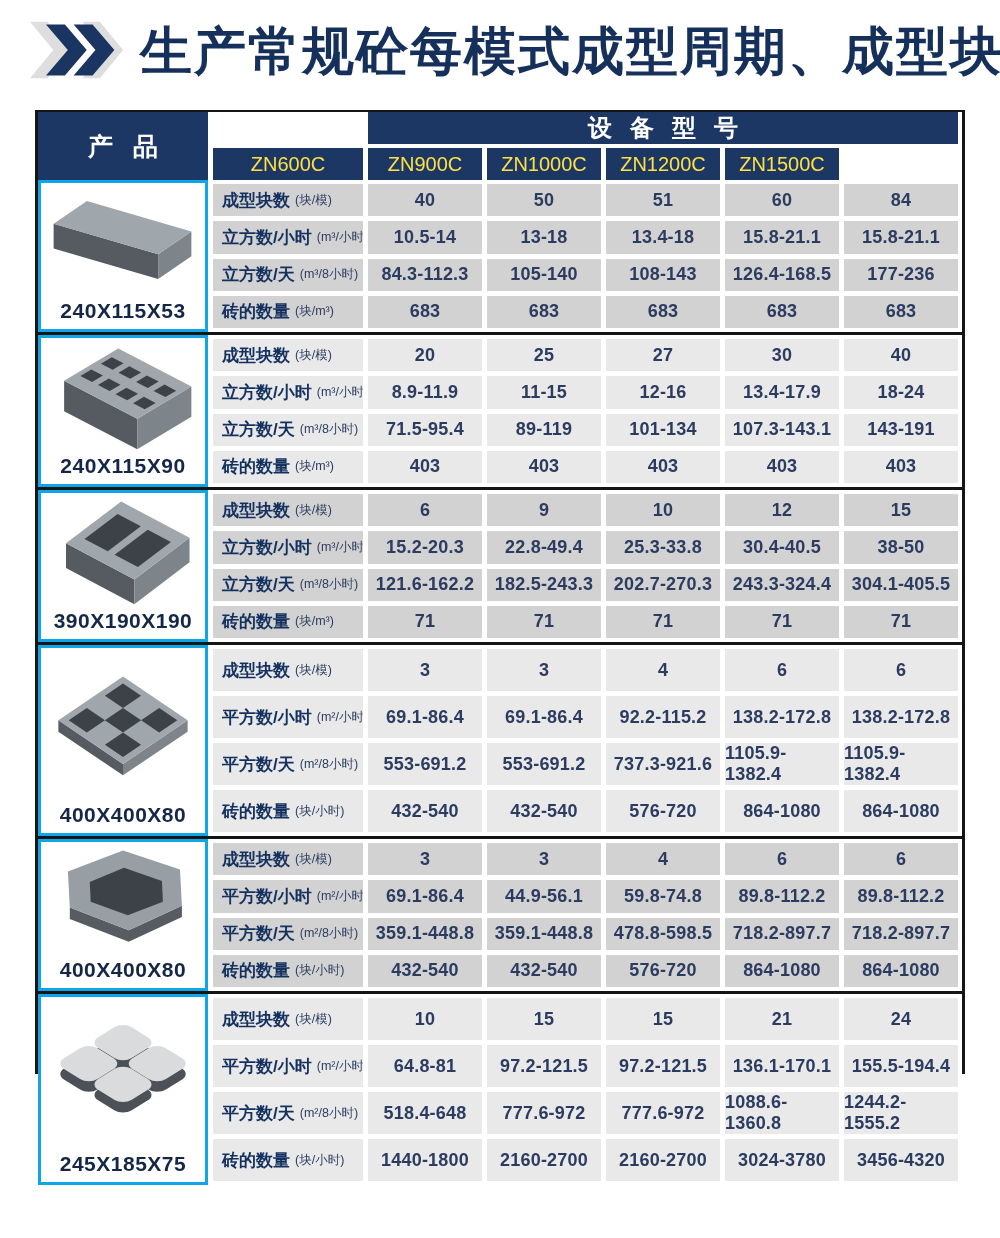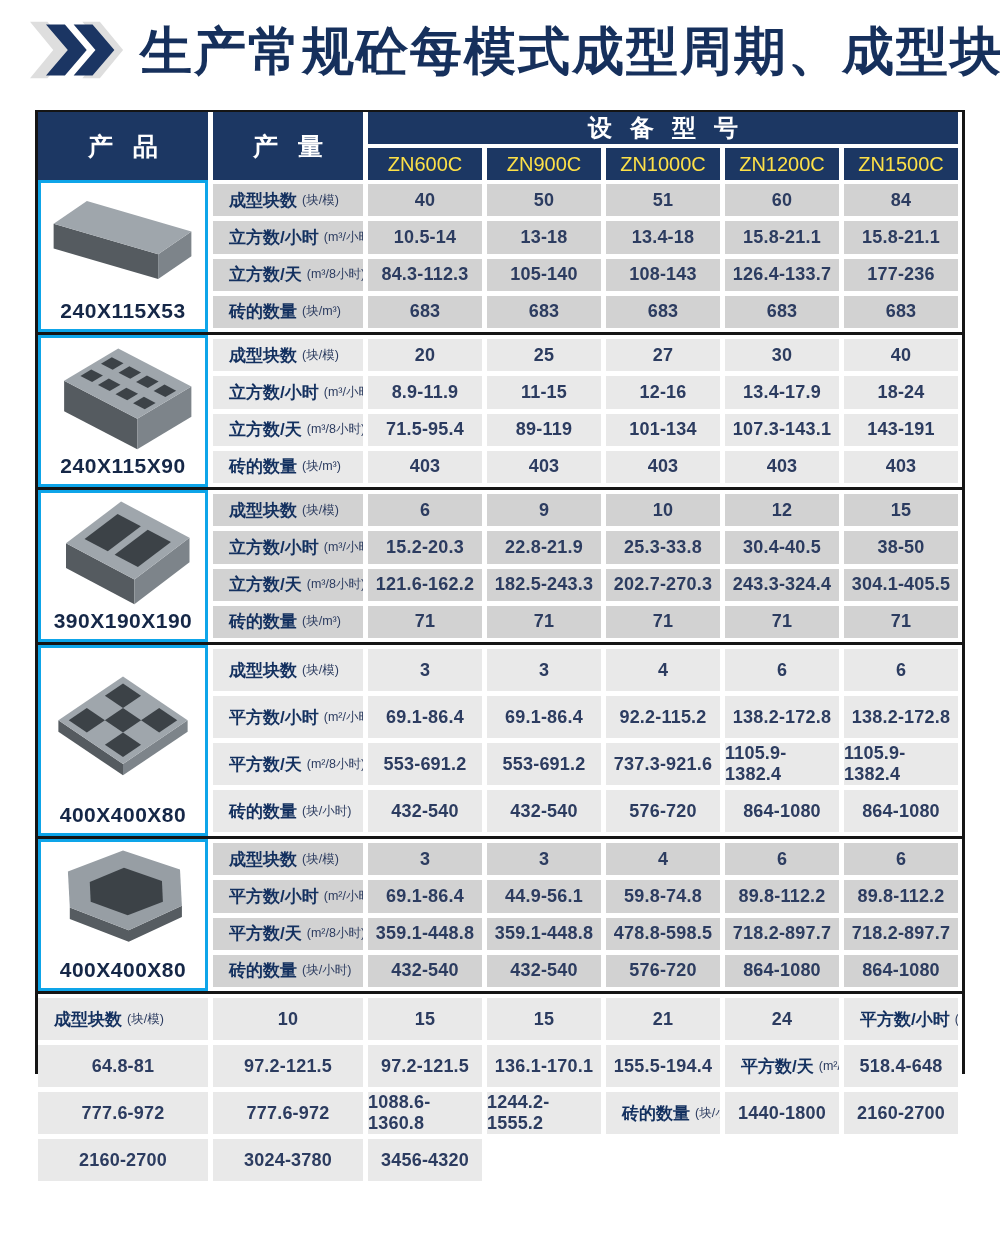--- a/index.html
+++ b/index.html
@@ -34,21 +34,21 @@
   .block + .block{border-top:3px solid #151515;}
 
   .product-cell{grid-column:1;grid-row:1/5;margin:-4px 0;background:#ffffff;
                 border:3px solid #0ea5e9;box-sizing:border-box;
                 display:flex;flex-direction:column;align-items:center;justify-content:flex-end;
                 padding-bottom:6px;z-index:1;}
   .product-image{flex:1;display:flex;align-items:center;justify-content:center;width:100%;}
   .product-image svg{width:152px;height:114px;}
   .size-label{font-size:21px;font-weight:bold;color:#152747;letter-spacing:0.5px;padding-top:2px;}
 
-  .label-cell{display:flex;align-items:center;padding-left:16px;white-space:nowrap;overflow:hidden;}
+  .label-cell{display:flex;align-items:center;padding-left:9px;white-space:nowrap;overflow:hidden;}
   .label-cell .lbl{font-size:17px;font-weight:bold;color:#13305f;}
   .label-cell .unit{font-size:12.5px;font-weight:400;color:#2c3c60;margin-left:5px;}
   .value-cell{display:flex;align-items:center;justify-content:center;
               font-size:18px;font-weight:600;color:#2c3c60;letter-spacing:0.2px;}
 
   .block.shade-dark .label-cell,.block.shade-dark .value-cell{background:#d2d2d2;}
   .block.shade-light .label-cell,.block.shade-light .value-cell{background:#e9e9e9;}
 </style>
 </head>
 <body>
@@ -63,21 +63,20 @@
         <polygon points="22,8 48,8 78,43 48,78 22,78 52,43" fill="#1b3563"></polygon>
         <polygon points="60,8 86,8 116,43 86,78 60,78 90,43" fill="#1b3563"></polygon>
       </svg>
     </span>
     <h1>生产常规砼每模式成型周期、成型块数</h1>
   </div>
 
   <div class="spec-table">
     <div class="header-grid">
       <div class="hc product-h">产品</div>
-      <div class="hc output-h">产量</div>
       <div class="hc models-h">设备型号</div>
 
     <div class="hc model-cell">ZN600C</div>
         <div class="hc model-cell">ZN900C</div>
         <div class="hc model-cell">ZN1000C</div>
         <div class="hc model-cell">ZN1200C</div>
         <div class="hc model-cell">ZN1500C</div>
       </div>
     <div class="body-rows">
 
@@ -110,21 +109,21 @@
           <div class="value-cell">13.4-18</div>
           <div class="value-cell">15.8-21.1</div>
           <div class="value-cell">15.8-21.1</div>
           <div class="label-cell">
             <span class="lbl">立方数/天</span>
             <span class="unit">(m³/8小时)</span>
           </div>
           <div class="value-cell">84.3-112.3</div>
           <div class="value-cell">105-140</div>
           <div class="value-cell">108-143</div>
-          <div class="value-cell">126.4-133.7</div>
+          <div class="value-cell">126.4-168.5</div>
           <div class="value-cell">177-236</div>
           <div class="label-cell">
             <span class="lbl">砖的数量</span>
             <span class="unit">(块/m³)</span>
           </div>
           <div class="value-cell">683</div>
           <div class="value-cell">683</div>
           <div class="value-cell">683</div>
           <div class="value-cell">683</div>
           <div class="value-cell">683</div>
@@ -205,21 +204,21 @@
           <div class="value-cell">6</div>
           <div class="value-cell">9</div>
           <div class="value-cell">10</div>
           <div class="value-cell">12</div>
           <div class="value-cell">15</div>
           <div class="label-cell">
             <span class="lbl">立方数/小时</span>
             <span class="unit">(m³/小时)</span>
           </div>
           <div class="value-cell">15.2-20.3</div>
-          <div class="value-cell">22.8-21.9</div>
+          <div class="value-cell">22.8-49.4</div>
           <div class="value-cell">25.3-33.8</div>
           <div class="value-cell">30.4-40.5</div>
           <div class="value-cell">38-50</div>
           <div class="label-cell">
             <span class="lbl">立方数/天</span>
             <span class="unit">(m³/8小时)</span>
           </div>
           <div class="value-cell">121.6-162.2</div>
           <div class="value-cell">182.5-243.3</div>
           <div class="value-cell">202.7-270.3</div>
@@ -330,20 +329,35 @@
             <span class="lbl">砖的数量</span>
             <span class="unit">(块/小时)</span>
           </div>
           <div class="value-cell">432-540</div>
           <div class="value-cell">432-540</div>
           <div class="value-cell">576-720</div>
           <div class="value-cell">864-1080</div>
           <div class="value-cell">864-1080</div>
         </div>
         <div class="block shade-light">
+          <div class="product-cell">
+            <div class="product-image">
+              <svg viewBox="0 0 160 118" aria-hidden="true">
+                <rect x="-25" y="-25" width="50" height="50" rx="13" transform="translate(80,37) scale(1,0.62) rotate(45)" fill="#4b5156"></rect>
+                <rect x="-25" y="-25" width="50" height="50" rx="13" transform="translate(80,26) scale(1,0.62) rotate(45)" fill="#d9dbdd"></rect>
+                <rect x="-25" y="-25" width="50" height="50" rx="13" transform="translate(44,59) scale(1,0.62) rotate(45)" fill="#4b5156"></rect>
+                <rect x="-25" y="-25" width="50" height="50" rx="13" transform="translate(44,48) scale(1,0.62) rotate(45)" fill="#d9dbdd"></rect>
+                <rect x="-25" y="-25" width="50" height="50" rx="13" transform="translate(116,59) scale(1,0.62) rotate(45)" fill="#4b5156"></rect>
+                <rect x="-25" y="-25" width="50" height="50" rx="13" transform="translate(116,48) scale(1,0.62) rotate(45)" fill="#d9dbdd"></rect>
+                <rect x="-25" y="-25" width="50" height="50" rx="13" transform="translate(80,81) scale(1,0.62) rotate(45)" fill="#4b5156"></rect>
+                <rect x="-25" y="-25" width="50" height="50" rx="13" transform="translate(80,70) scale(1,0.62) rotate(45)" fill="#d9dbdd"></rect>
+              </svg>
+            </div>
+            <div class="size-label">245X185X75</div>
+          </div>
           <div class="label-cell">
             <span class="lbl">成型块数</span>
             <span class="unit">(块/模)</span>
           </div>
           <div class="value-cell">10</div>
           <div class="value-cell">15</div>
           <div class="value-cell">15</div>
           <div class="value-cell">21</div>
           <div class="value-cell">24</div>
           <div class="label-cell">

